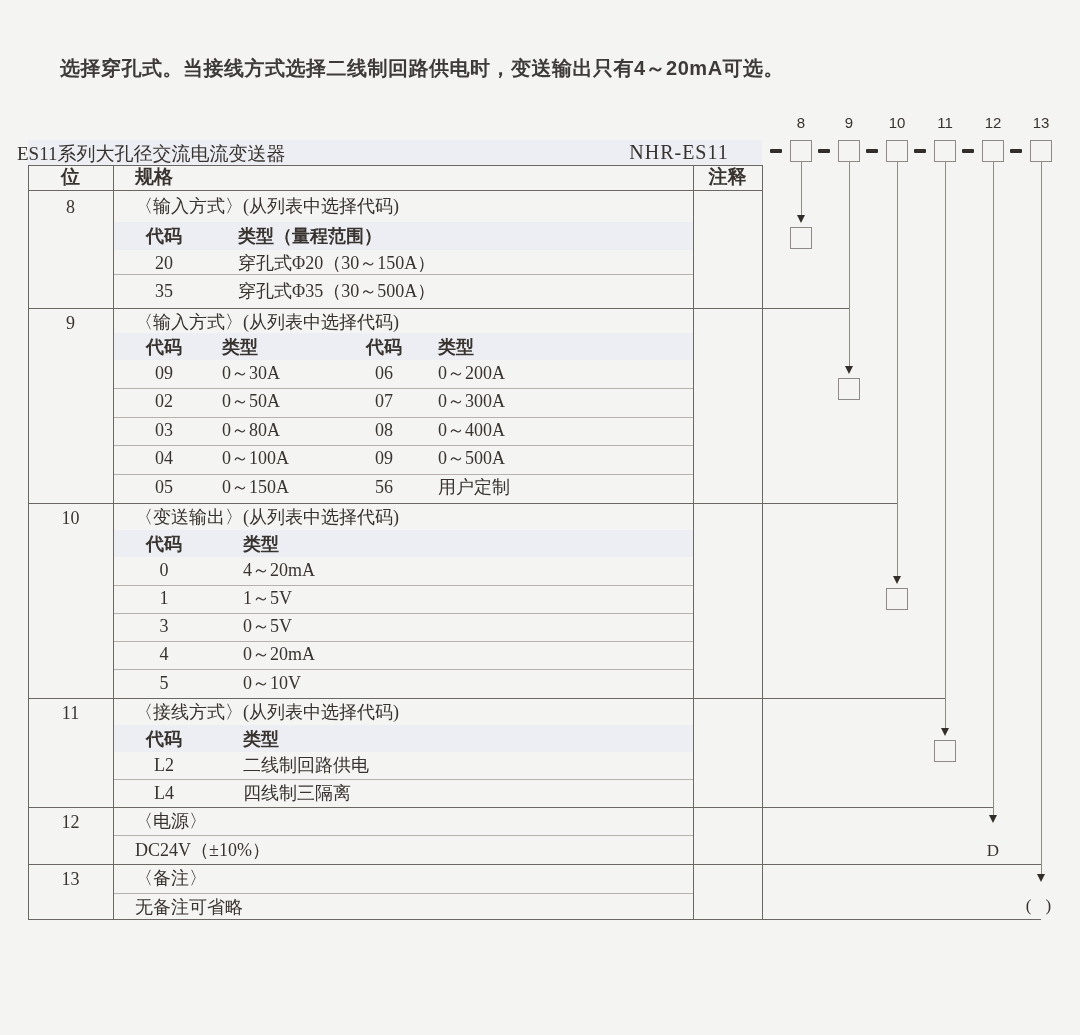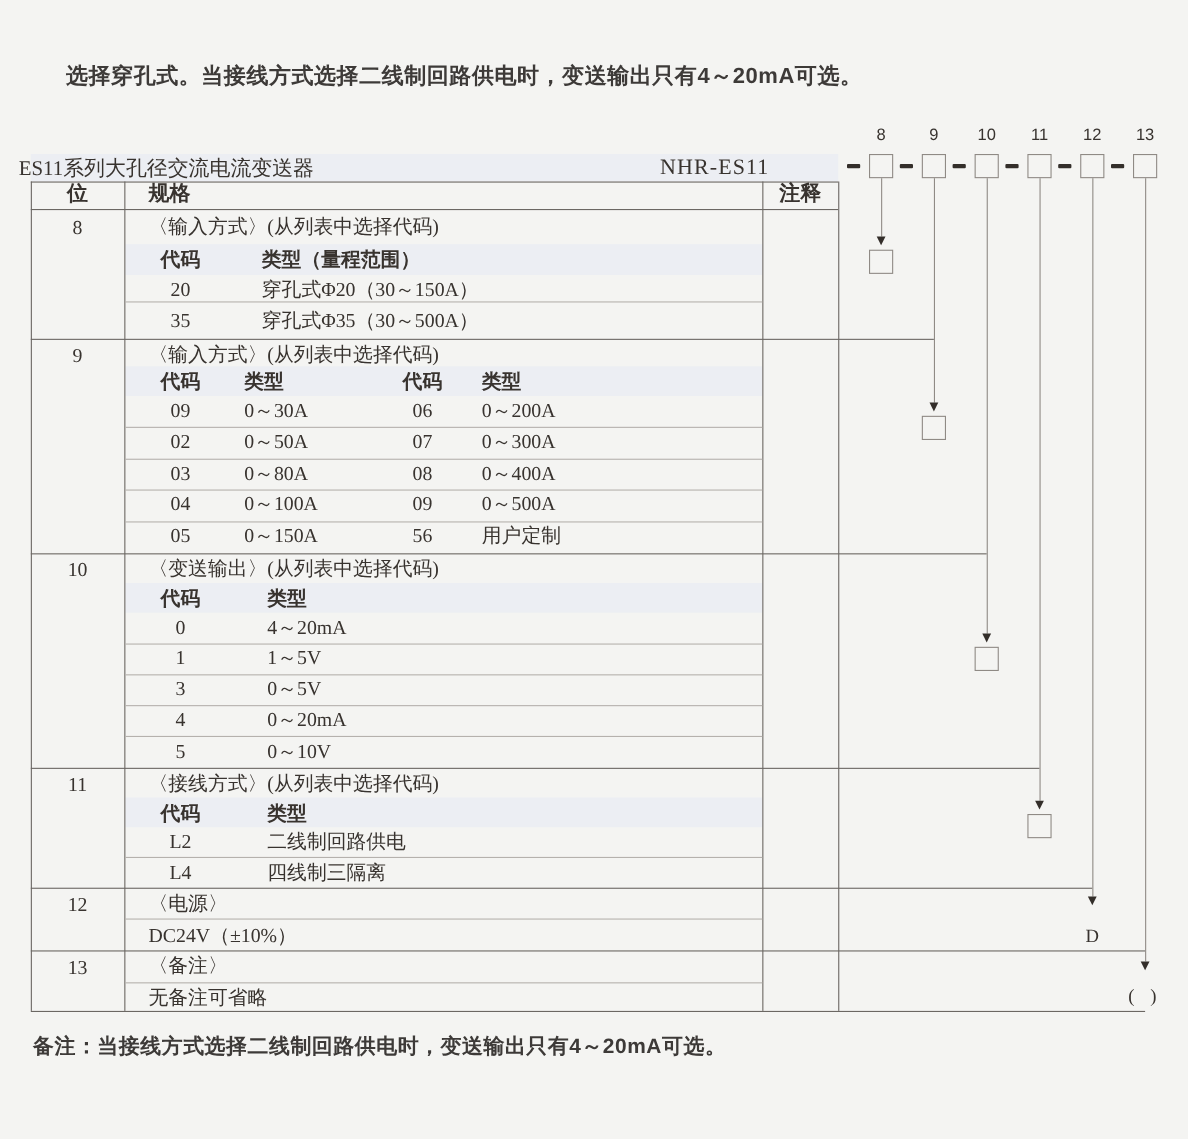--- a/index.html
+++ b/index.html
@@ -32,21 +32,21 @@
 
   <div class="note" style="left:60px;top:55px">选择穿孔式。当接线方式选择二线制回路供电时，变送输出只有4～20mA可选。</div>
 
   <div class="band" style="left:28px;top:140px;width:734px;height:25px"></div>
   <div class="band" style="left:114px;top:222px;width:579px;height:28px"></div>
   <div class="band" style="left:114px;top:333px;width:579px;height:27px"></div>
   <div class="band" style="left:114px;top:530px;width:579px;height:27px"></div>
   <div class="band" style="left:114px;top:725px;width:579px;height:27px"></div>
 
   <div class="t title" style="left:17px;top:143px">ES11系列大孔径交流电流变送器</div>
-  <div class="t model" style="left:600px;top:141px;width:158px;text-align:left">NHR-ES11</div>
+  <div class="t model" style="left:600px;top:141px;width:158px;text-align:center">NHR-ES11</div>
 
   <div class="vl" style="left:28px;top:165px;height:754px"></div>
   <div class="vl" style="left:113px;top:165px;height:754px"></div>
   <div class="vl" style="left:693px;top:165px;height:754px"></div>
   <div class="vl" style="left:762px;top:165px;height:754px"></div>
   <div class="hl" style="left:28px;top:165px;width:734px"></div>
   <div class="hl" style="left:28px;top:190px;width:734px"></div>
   <div class="hl" style="left:28px;top:308px;width:821px"></div>
   <div class="hl" style="left:28px;top:503px;width:869px"></div>
   <div class="hl" style="left:28px;top:698px;width:917px"></div>
@@ -181,15 +181,14 @@
   <div class="arrow" style="left:1037px;top:874px"></div>
 
   <div class="cbox" style="left:790px;top:227px"></div>
   <div class="cbox" style="left:838px;top:378px"></div>
   <div class="cbox" style="left:886px;top:588px"></div>
   <div class="cbox" style="left:934px;top:740px"></div>
 
   <div class="t ctr" style="left:973px;top:840px;width:40px;font-size:17px">D</div>
   <div class="t ctr" style="left:1011px;top:895px;width:60px;font-size:17px;letter-spacing:5px">( )</div>
 
-  <div class="note" style="left:30px;top:938px;font-size:19px">备注：当接线方式选择二线制回路供电时，变送输出只有4～20mA可选。</div>
 
 </div>
 
 </body></html>

